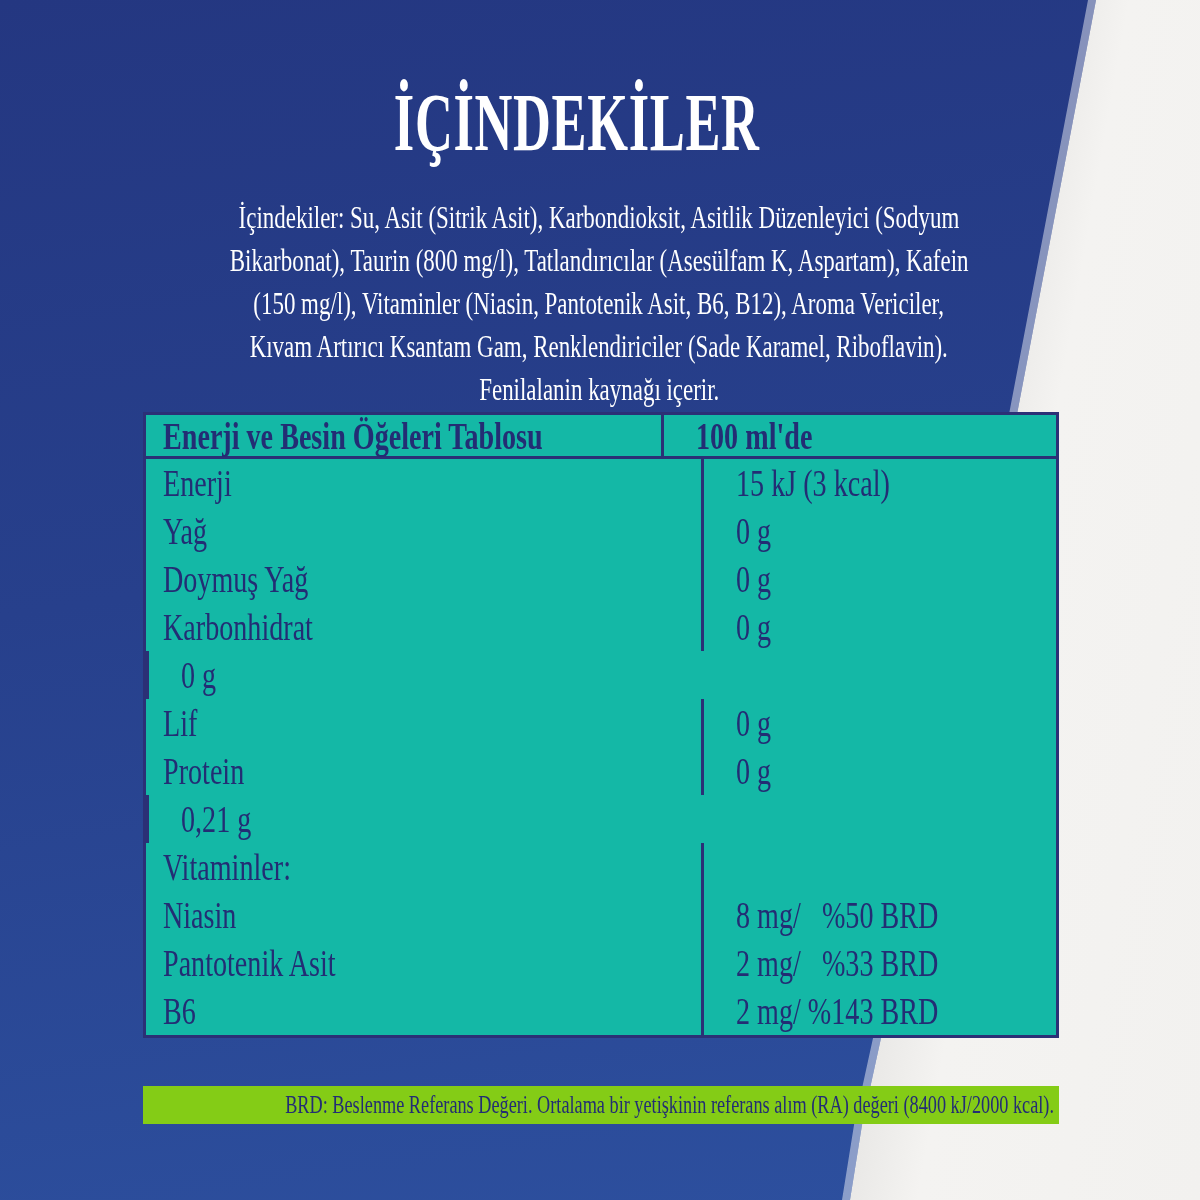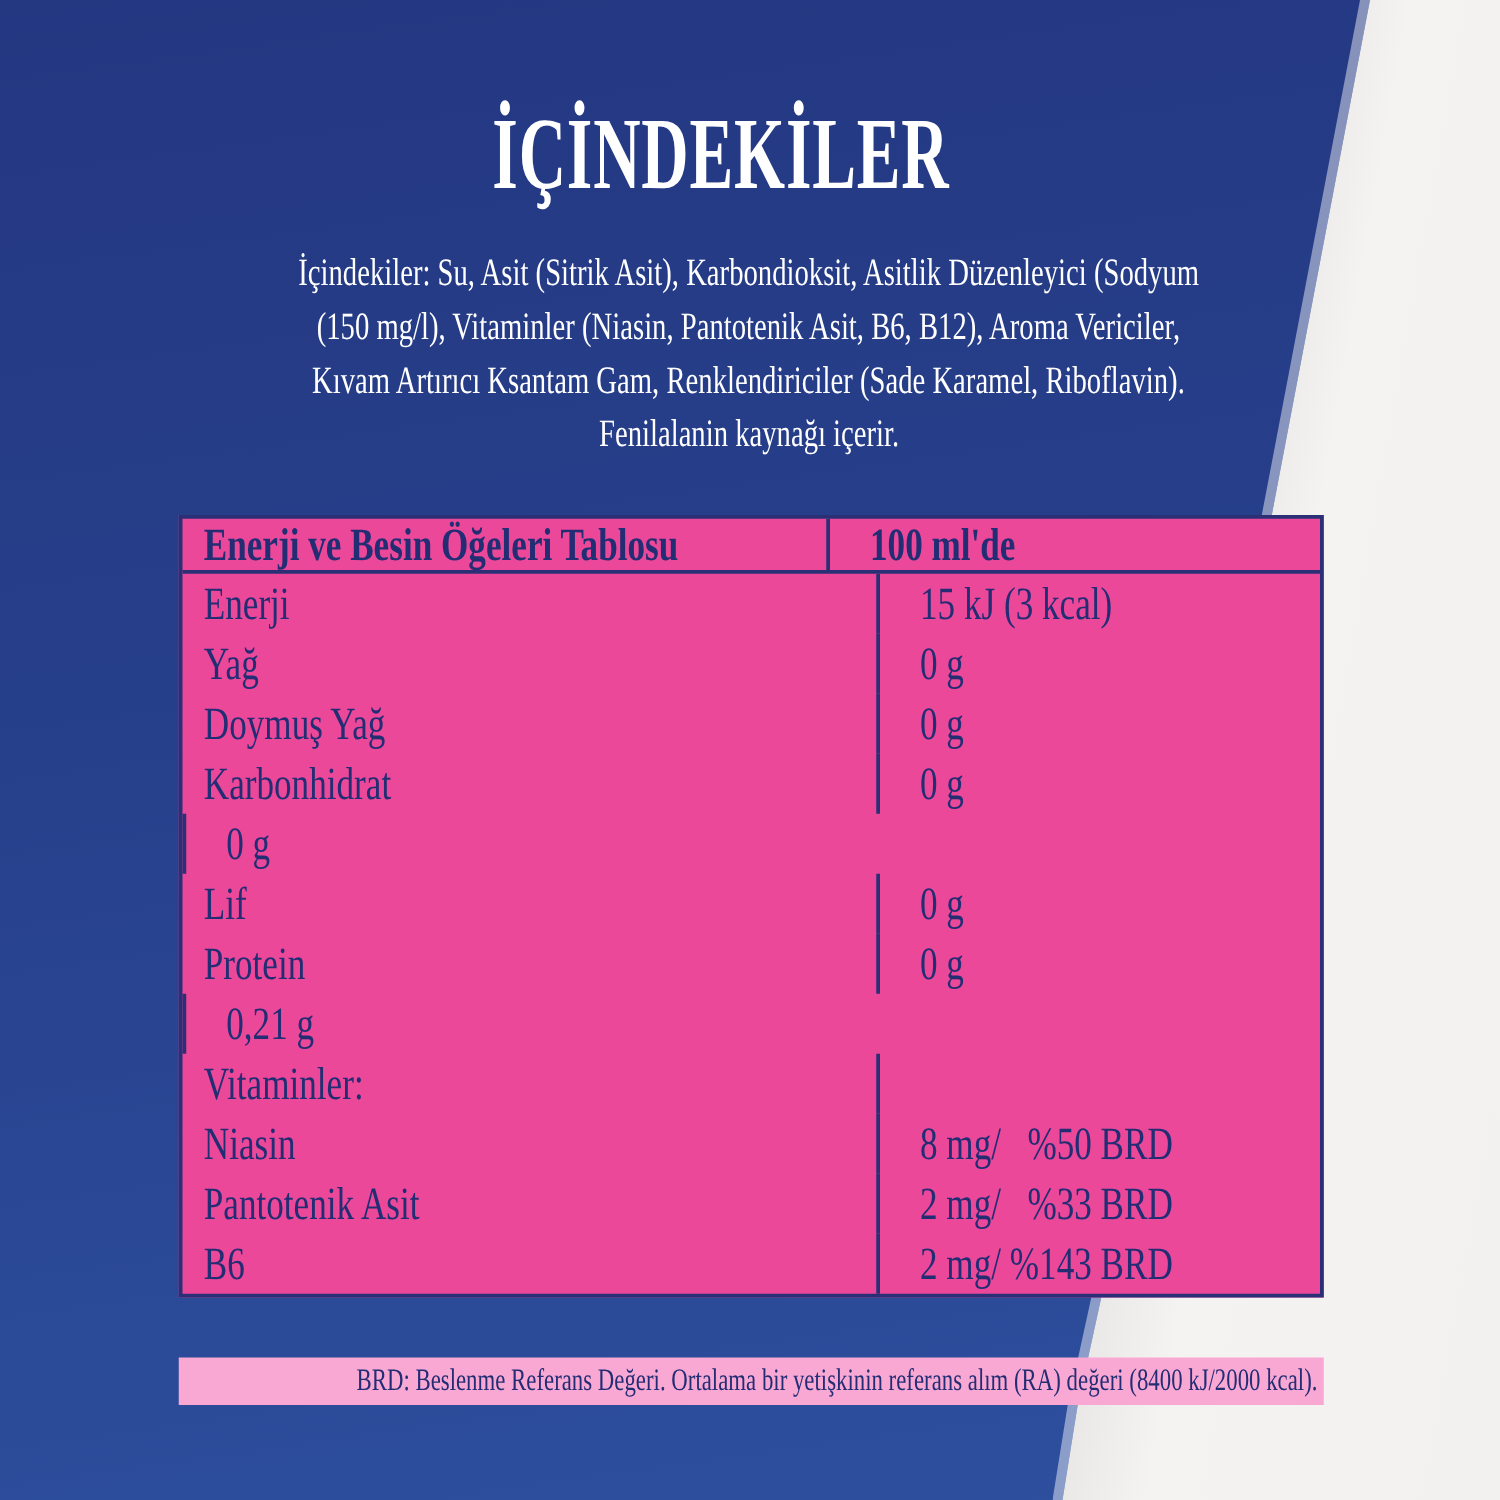--- a/index.html
+++ b/index.html
@@ -74,21 +74,21 @@
     transform: scaleX(0.74);
     transform-origin: center;
     white-space: nowrap;
   }
   .nutrition-table {
     position: absolute;
     left: 143px;
     top: 412px;
     width: 916px;
     box-sizing: border-box;
-    background: #ec4899;
+    background: #14b8a6;
     border: 3px solid #2b3076;
     color: #232d74;
   }
   .t-header, .t-row {
     display: grid;
     grid-template-columns: 515px 1fr;
   }
   .t-header {
     height: 41px;
     border-bottom: 3px solid #2b3076;
@@ -108,21 +108,21 @@
     transform: scaleX(0.76);
     transform-origin: left center;
     white-space: pre;
   }
   .footnote {
     position: absolute;
     left: 143px;
     top: 1086px;
     width: 916px;
     height: 38px;
-    background: #f9a8d4;
+    background: #84cc16;
     color: #232d74;
     text-align: center;
     line-height: 38px;
   }
   .footnote .sq {
     display: inline-block;
     font-size: 25px;
     transform: scaleX(0.73);
     transform-origin: center;
     white-space: nowrap;
@@ -136,20 +136,21 @@
 <div class="label-edge"></div>
 
 <div class="content">
 
   <div class="title-wrap">
     <span class="sq">İÇİNDEKİLER</span>
   </div>
 
   <div class="ingredients">
     <div class="line"><span class="sq">İçindekiler: Su, Asit (Sitrik Asit), Karbondioksit, Asitlik Düzenleyici (Sodyum</span></div>
+    <div class="line"><span class="sq">Bikarbonat), Taurin (800 mg/l), Tatlandırıcılar (Asesülfam K, Aspartam), Kafein</span></div>
     <div class="line"><span class="sq">(150 mg/l), Vitaminler (Niasin, Pantotenik Asit, B6, B12), Aroma Vericiler,</span></div>
     <div class="line"><span class="sq">Kıvam Artırıcı Ksantam Gam, Renklendiriciler (Sade Karamel, Riboflavin).</span></div>
     <div class="line"><span class="sq">Fenilalanin kaynağı içerir.</span></div>
   </div>
 
   <div class="nutrition-table">
     <div class="t-header">
       <div class="cell cell-left">
           <span class="sq">Enerji ve Besin Öğeleri Tablosu</span>
         </div>

